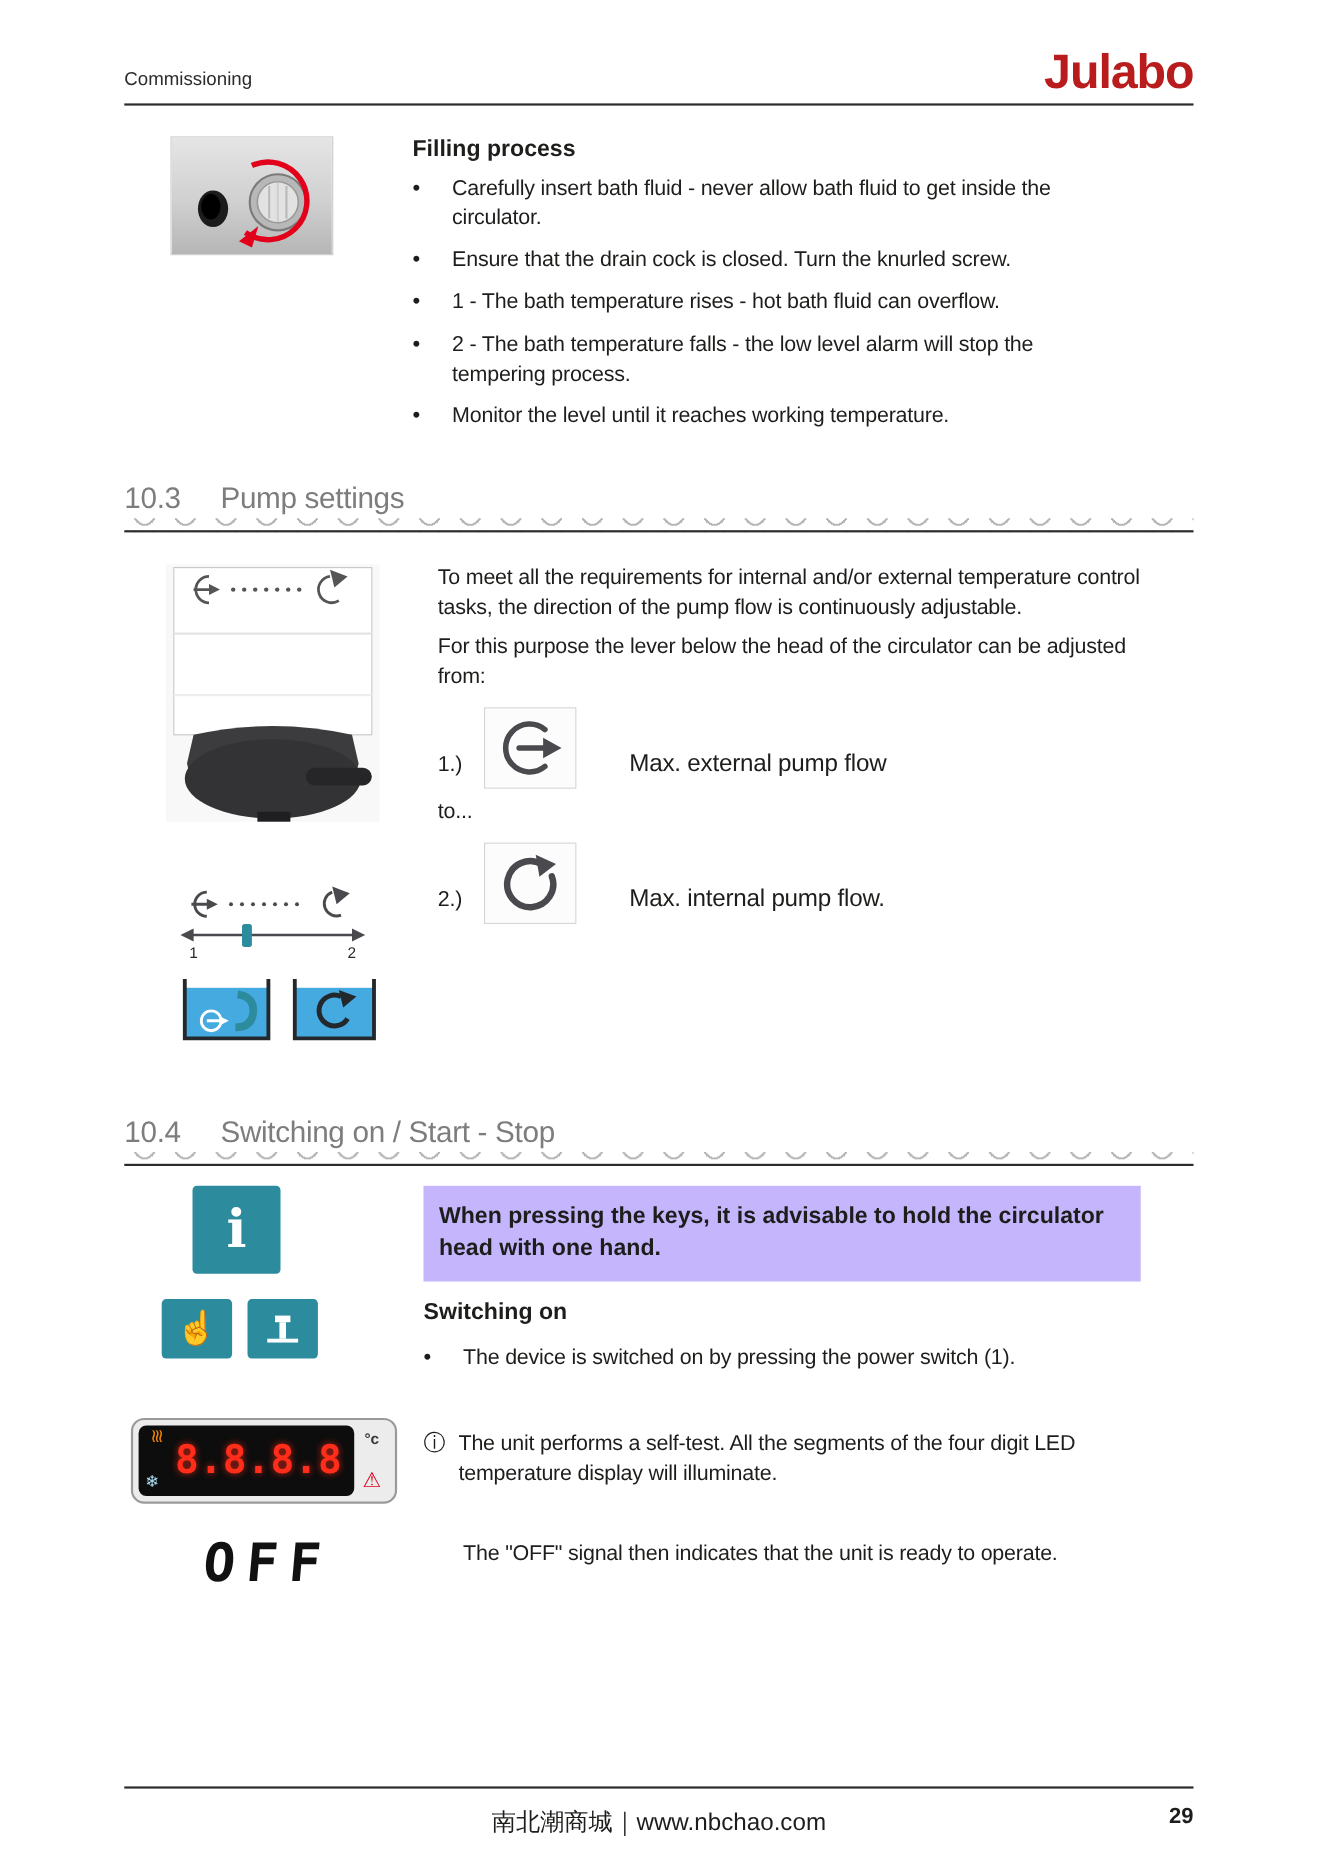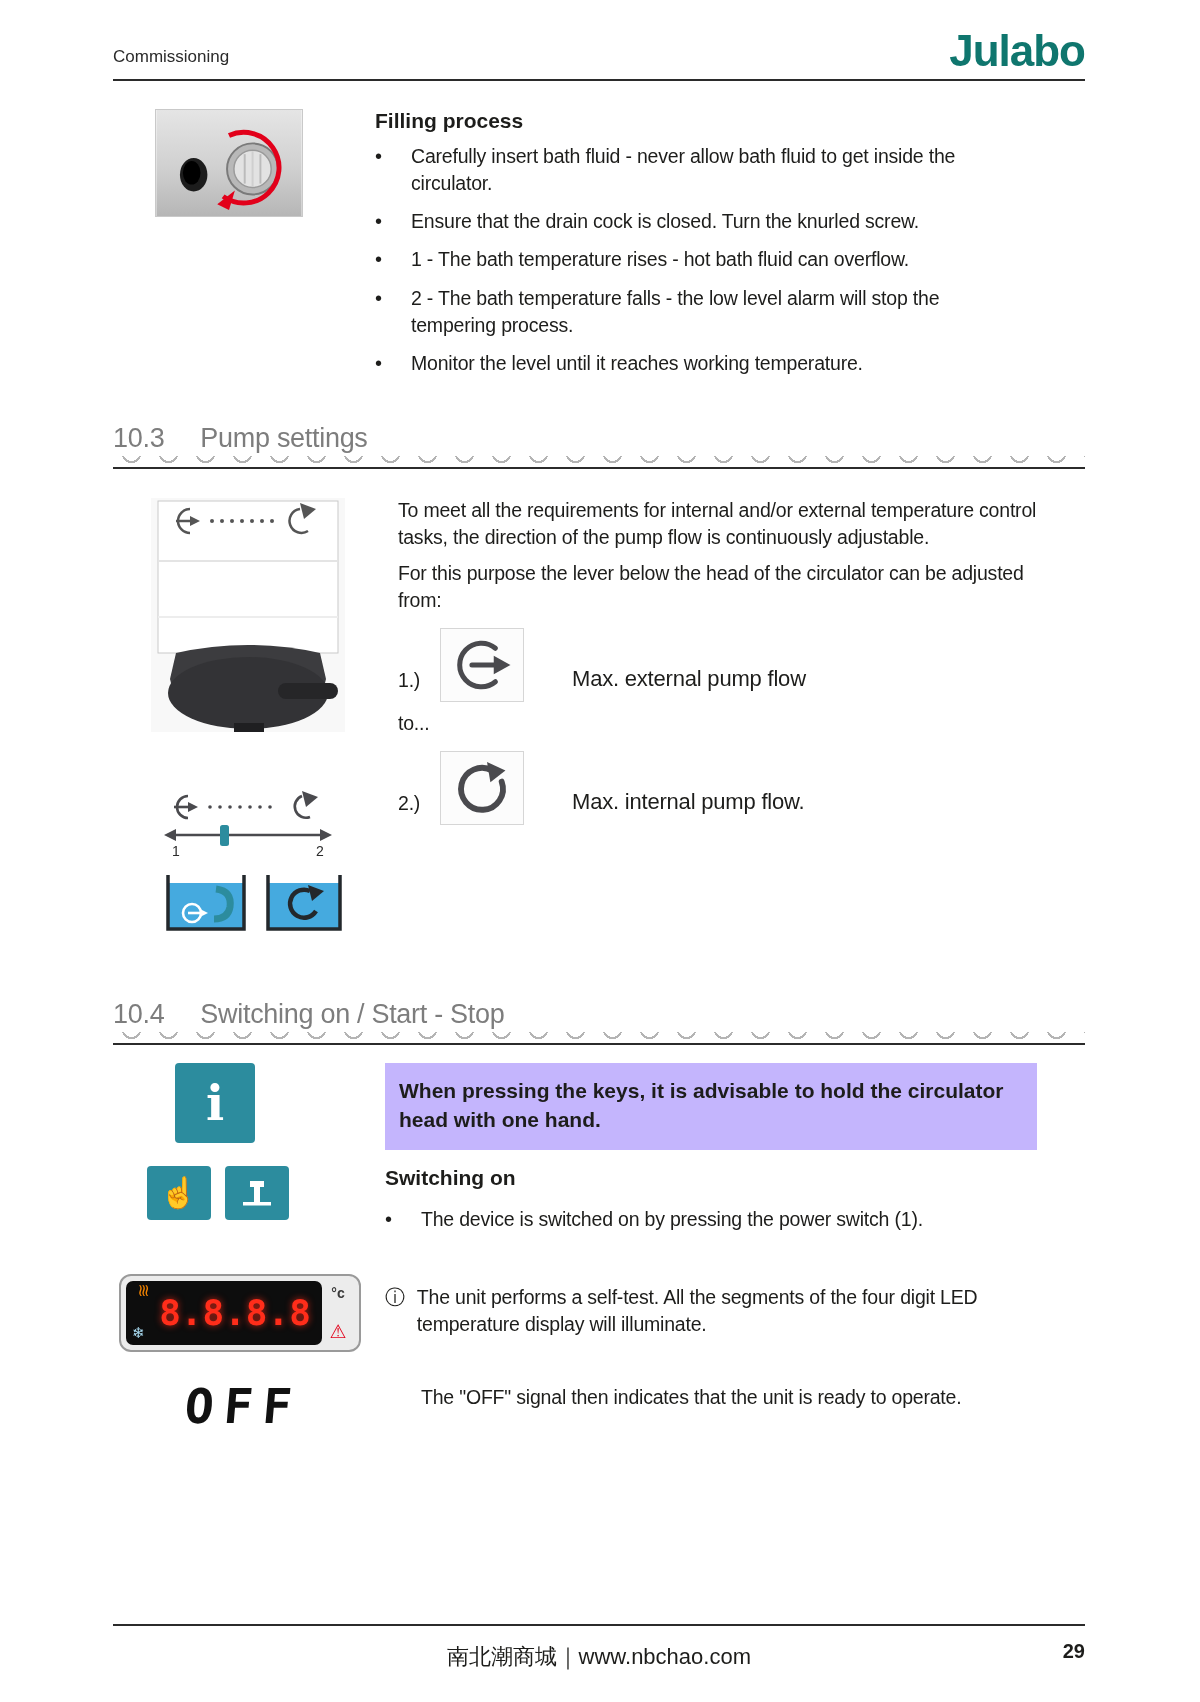--- a/index.html
+++ b/index.html
@@ -7,28 +7,28 @@
   body {
     width: 1200px;
     font-family: "Liberation Sans", sans-serif;
     color: #1d1d1b;
   }
   .page {
     position: relative;
     width: 1200px;
     height: 1702px;
     overflow: hidden;
-    padding: 29px 115px 0 113px;
+    padding: 44px 115px 0 113px;
   }
 
   
   .hdr { display: flex; justify-content: space-between; align-items: flex-end; }
   .hdr-label { font-size: 17px; color: #2b2b2b; padding-bottom: 6px; }
   .logo {
-    font-size: 44px; font-weight: 800; color: #0f766e;
+    font-size: 44px; font-weight: 800; color: #b91c1c;
     letter-spacing: -1px; line-height: 1;
   }
   .hdr-rule { border-bottom: 2px solid #2b2b2b; margin-top: 6px; }
 
   
   .body-text { font-size: 19.5px; line-height: 1.38; letter-spacing: -0.2px; }
   .bold-title { font-size: 21px; font-weight: bold; }
 
   
   .row { display: grid; grid-template-columns: 262px 1fr; }

